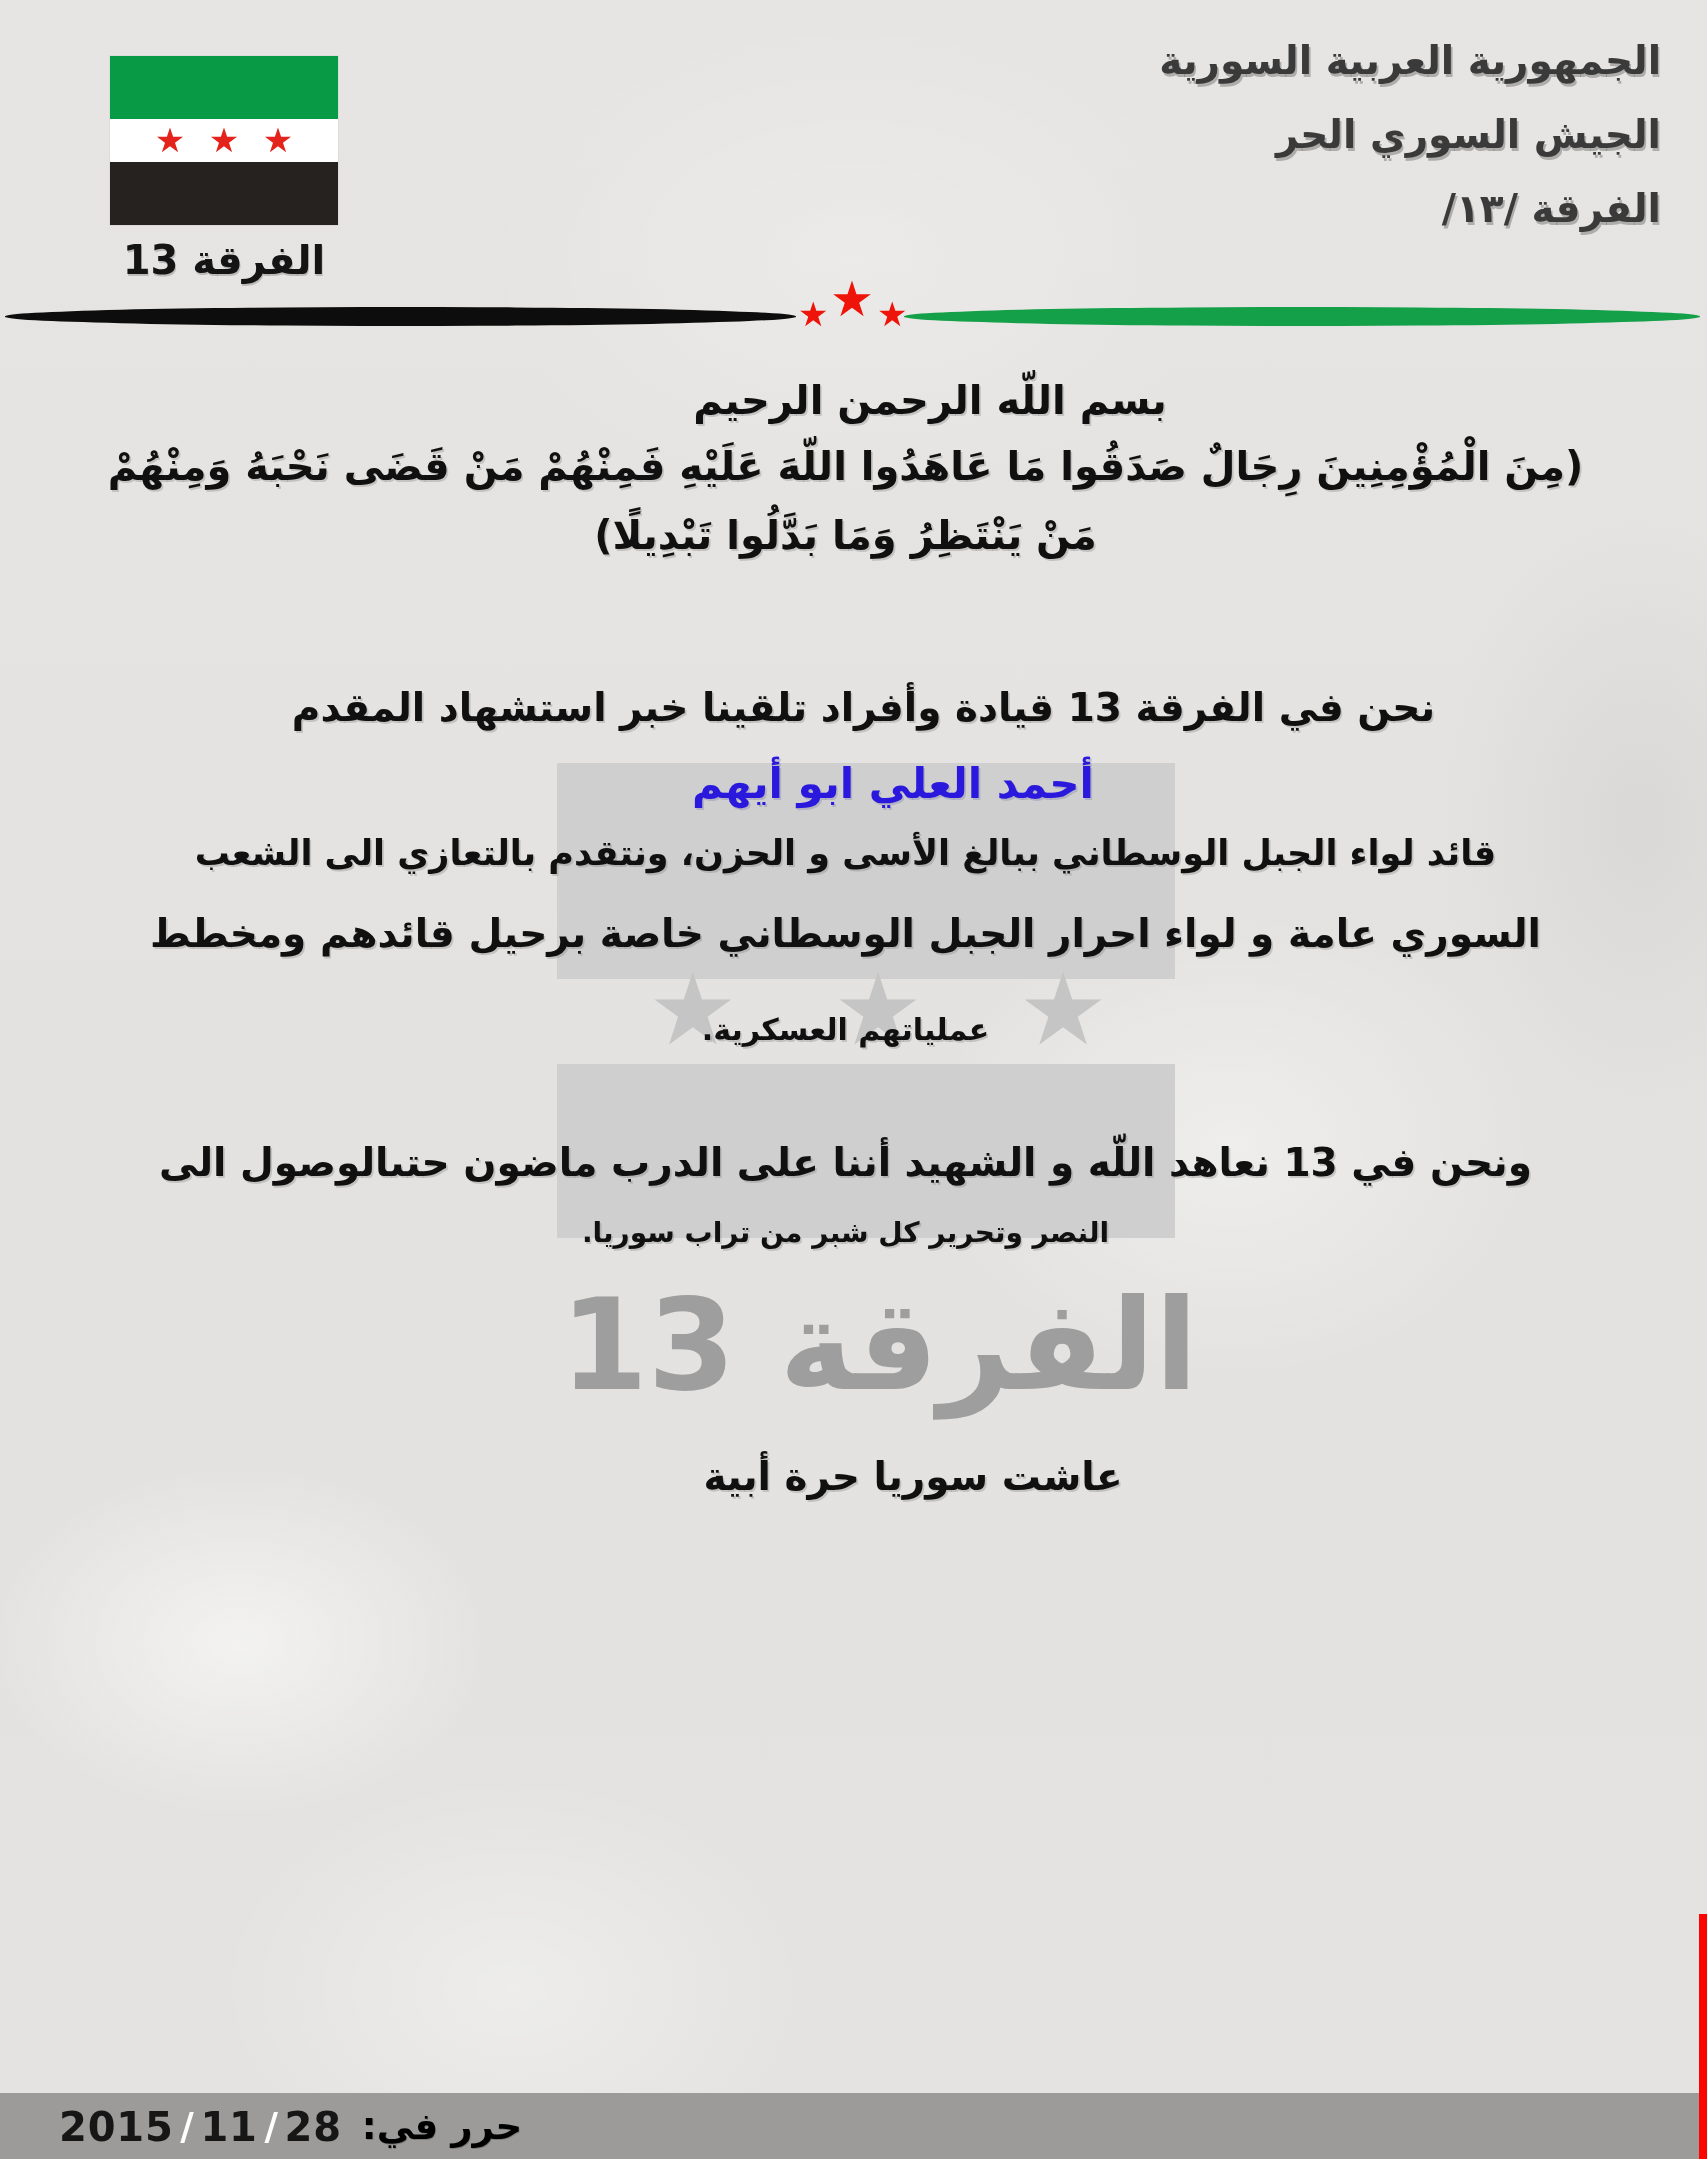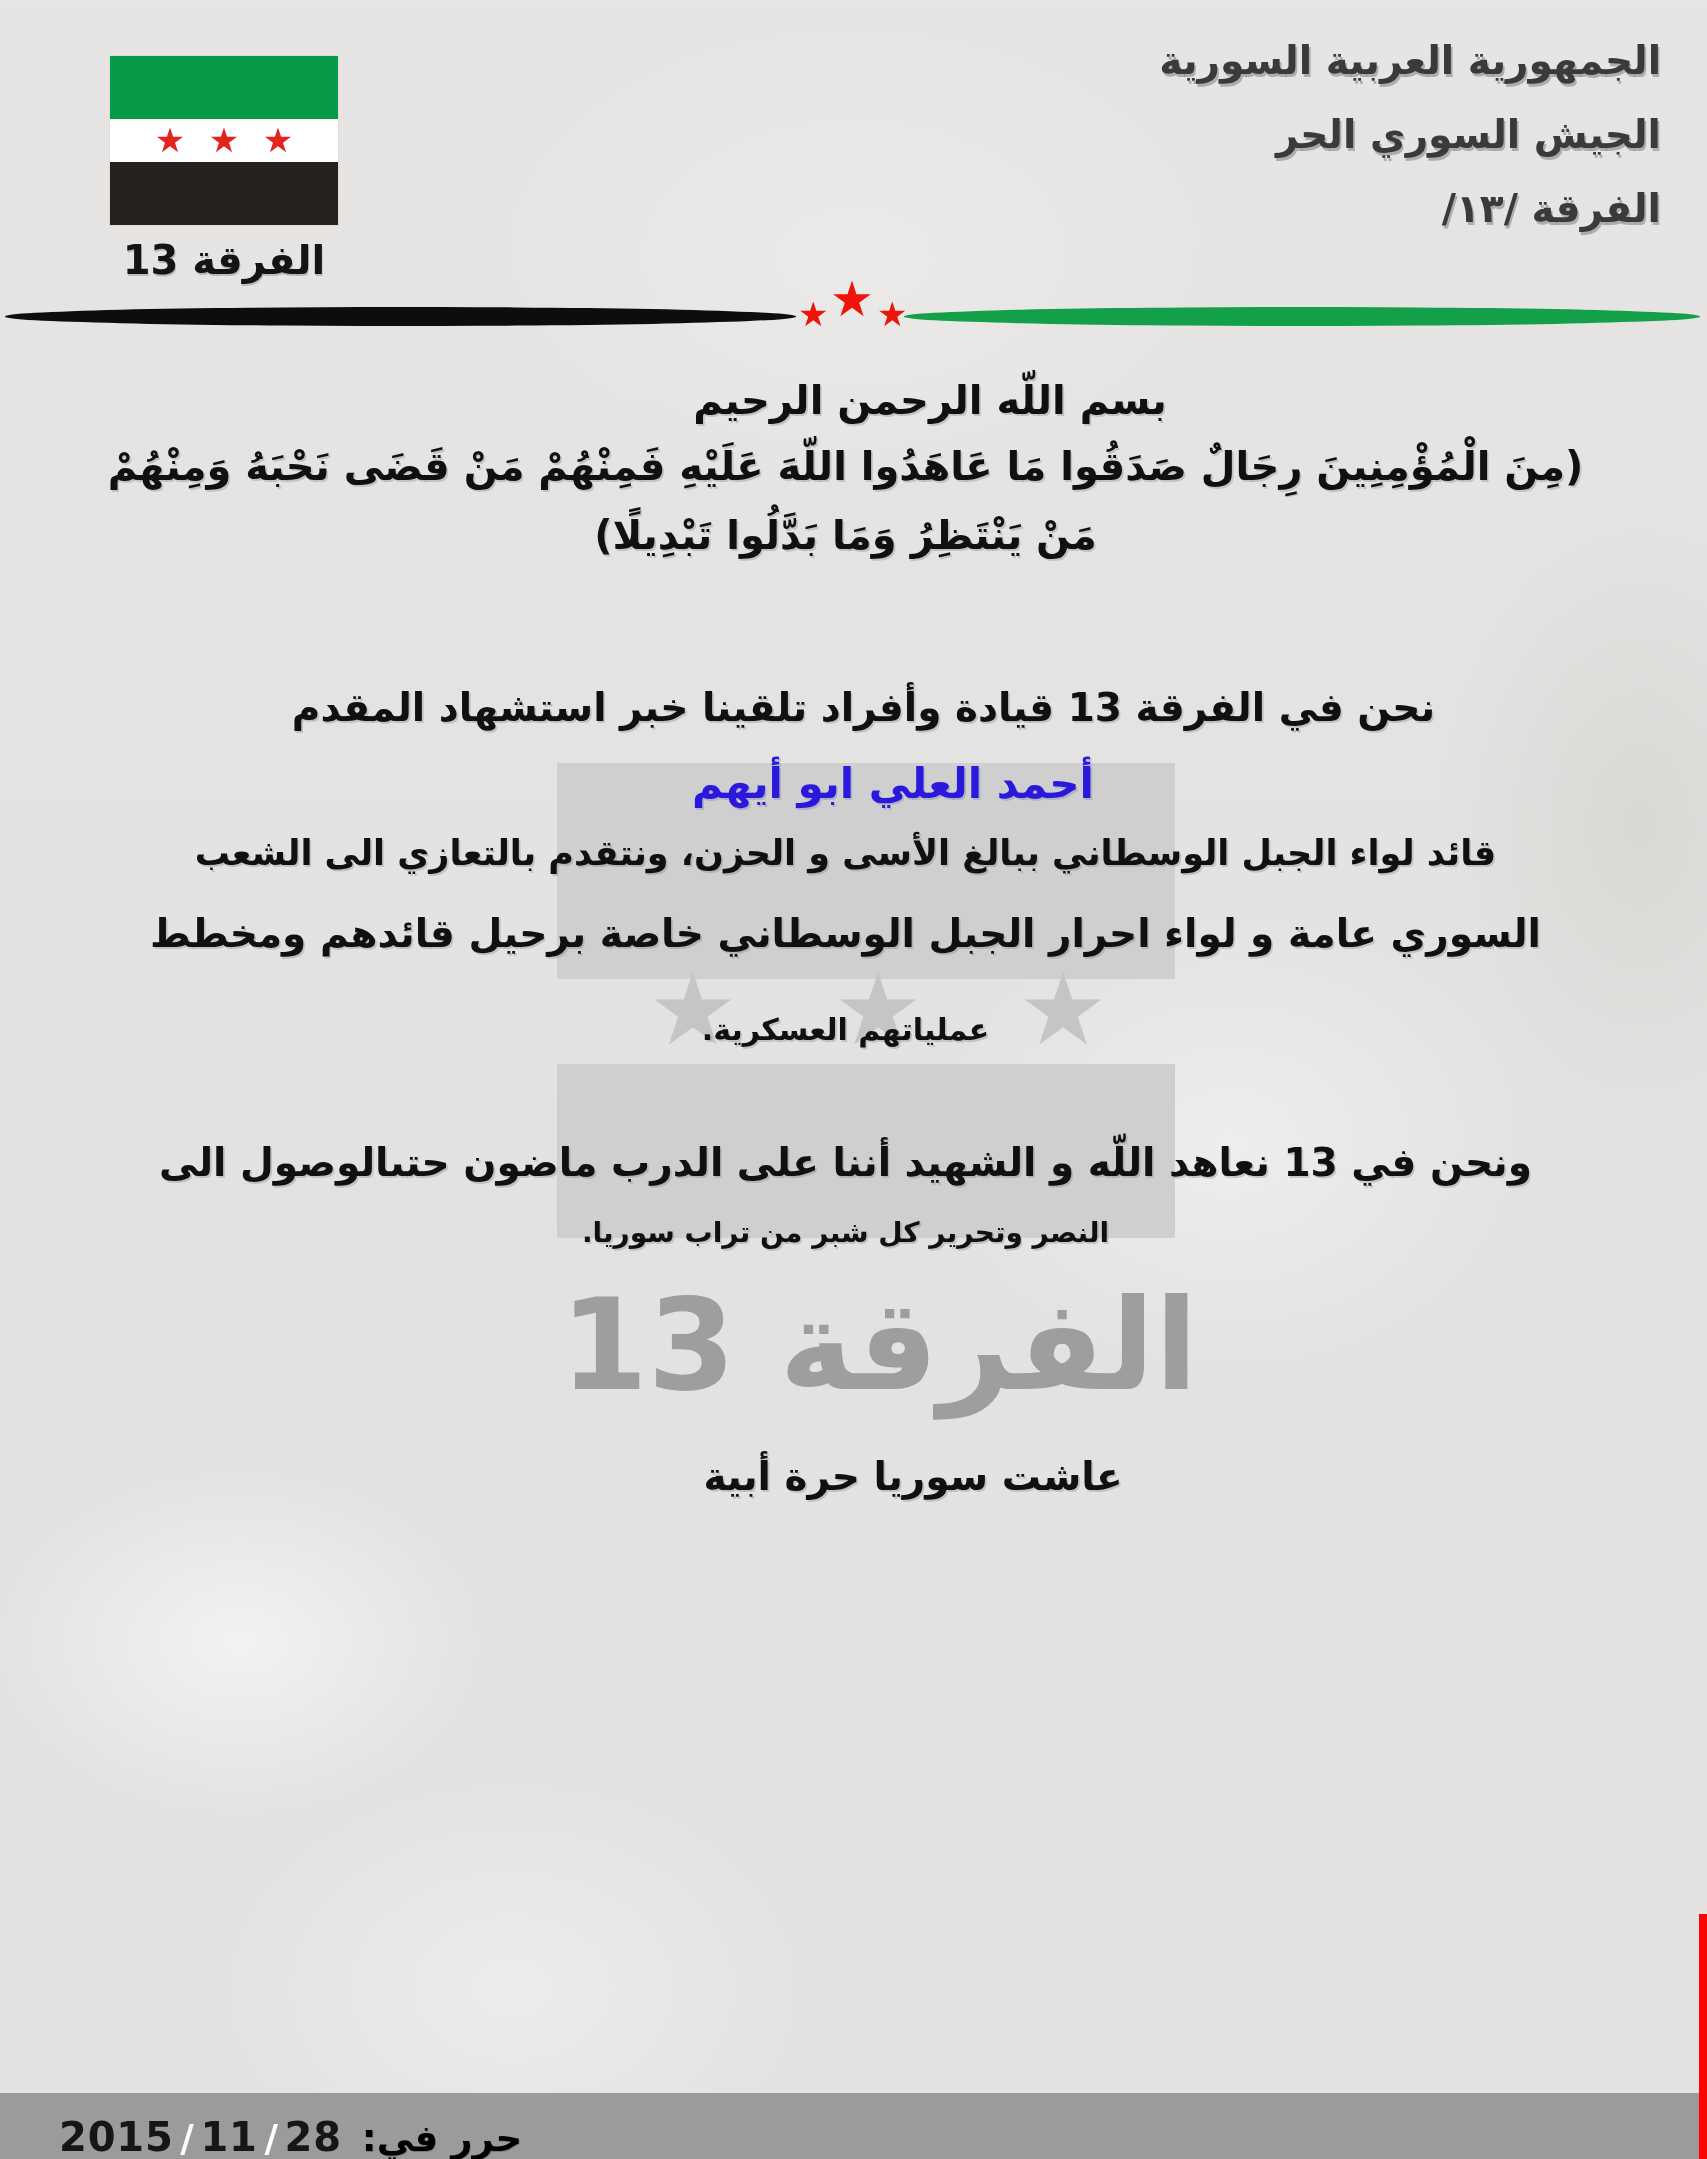--- a/index.html
+++ b/index.html
@@ -64,21 +64,21 @@
   .martyr{top:754px;left:39px;right:-39px;font-size:42px;color:#2a19dd;text-shadow:1.7px 1.7px 0 rgba(90,90,160,.25);}
   .p2l1{top:828px;font-size:35px;}
   .p2l2{top:906px;font-size:39px;}
   .p2l3{top:1008px;font-size:30px;}
   .p3l1{top:1135px;font-size:39px;}
   .p3l2{top:1213px;font-size:28px;}
   .closing{top:1449px;left:59px;right:-59px;font-size:39px;}
   
   .footer{
     position:absolute;left:0;right:0;bottom:0;height:67px;background:#9c9b9a;z-index:3;
-    display:flex;align-items:flex-end;padding-left:59px;box-sizing:border-box;
+    display:flex;align-items:center;padding-left:59px;box-sizing:border-box;
   }
   .f-num{font-size:40px;font-weight:bold;color:#161616;letter-spacing:0.8px;}
   .f-slash{font-size:37px;font-weight:bold;color:#ffffff;margin:0 6.7px;}
   .f-label{direction:rtl;font-size:37px;font-weight:bold;color:#000000;margin-left:20px;text-shadow:0.8px 0.8px 0 rgba(0,0,0,.2);}
   
   .red-stripe{position:absolute;right:0;top:1914px;bottom:0;width:9.3px;background:#fa0500;z-index:4;}
 </style>
 </head>
 <body>
 

